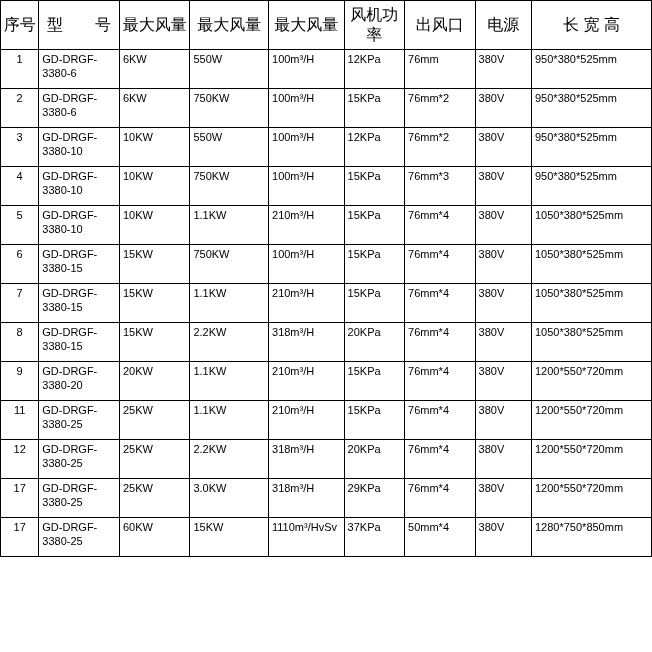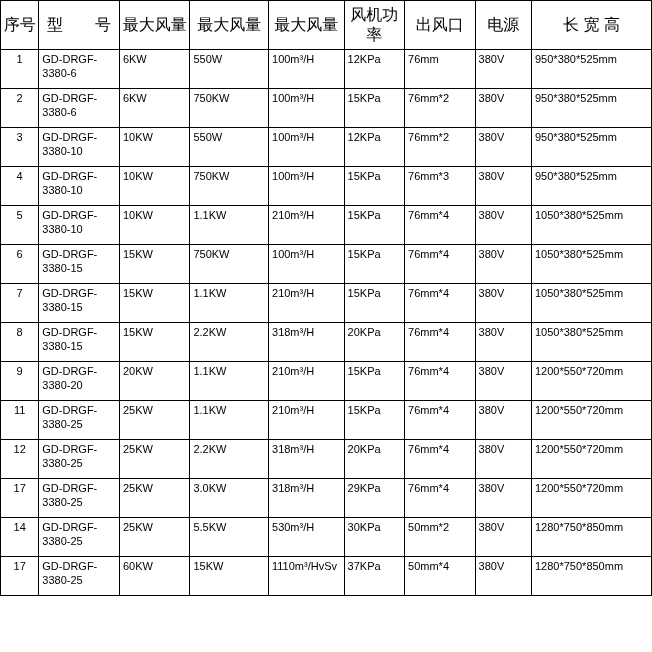--- a/index.html
+++ b/index.html
@@ -209,31 +209,20 @@
       <td>GD-DRGF-3380-25</td>
       <td>25KW</td>
       <td>3.0KW</td>
       <td>318m³/H</td>
       <td>29KPa</td>
       <td>76mm*4</td>
       <td>380V</td>
       <td>1200*550*720mm</td>
     </tr>
     <tr>
-      <td class="idx-cell">14</td>
-      <td>GD-DRGF-3380-25</td>
-      <td>25KW</td>
-      <td>5.5KW</td>
-      <td>530m³/H</td>
-      <td>30KPa</td>
-      <td>50mm*2</td>
-      <td>380V</td>
-      <td>1280*750*850mm</td>
-    </tr>
-    <tr>
       <td class="idx-cell">17</td>
       <td>GD-DRGF-3380-25</td>
       <td>60KW</td>
       <td>15KW</td>
       <td>1110m³/HvSv</td>
       <td>37KPa</td>
       <td>50mm*4</td>
       <td>380V</td>
       <td>1280*750*850mm</td>
     </tr>

